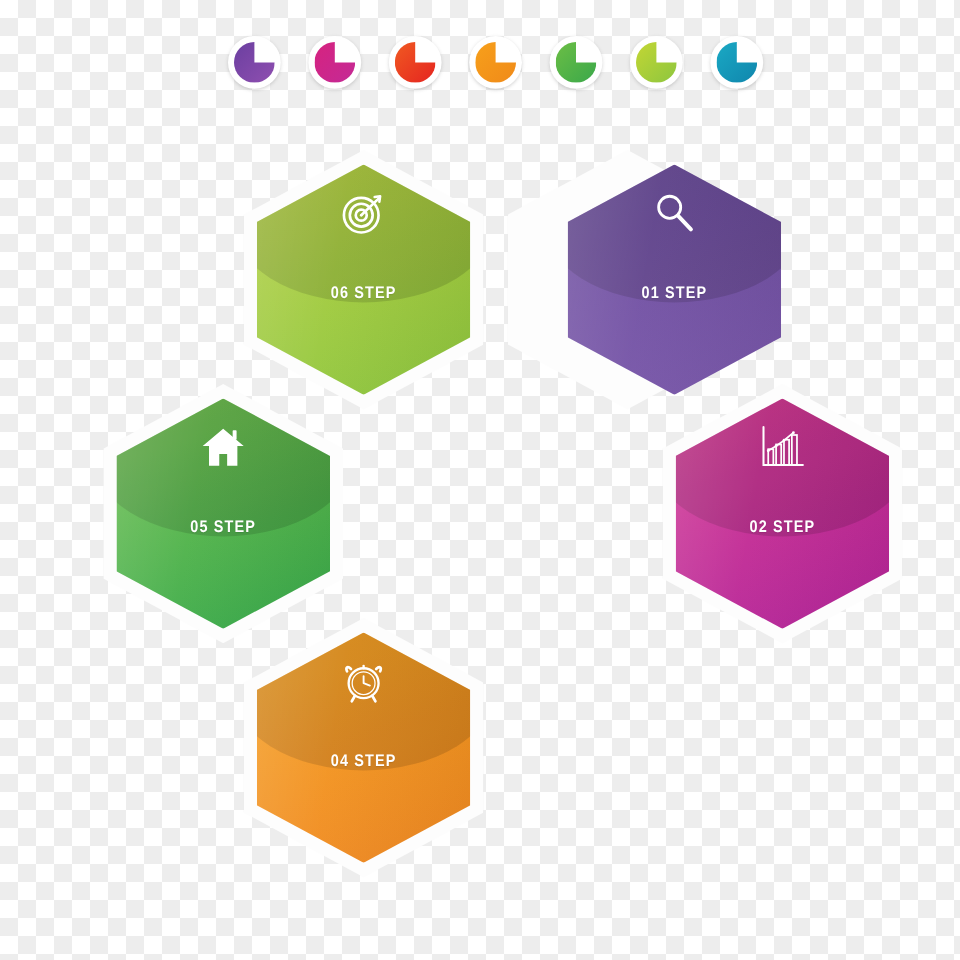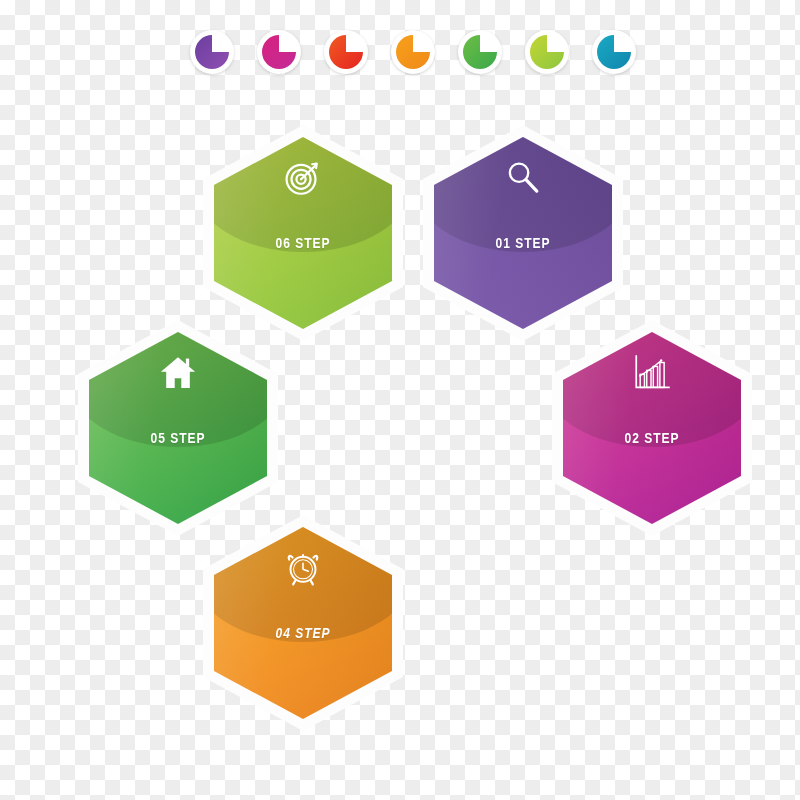--- a/index.html
+++ b/index.html
@@ -176,31 +176,31 @@
               <circle cx="29" cy="34" r="7"></circle>
       <circle cx="29" cy="34" r="1.6" fill="#ffffff" stroke="none"></circle>
       <path d="M29 34 L52 12" stroke-width="3.4" stroke-linecap="round"></path>
       <path d="M46 11 L53 10 L52 17" stroke-width="3.2" stroke-linejoin="round" stroke-linecap="round"></path>
     </svg></div>
           <div class="hex-label">06 STEP</div>
         </div>
       </div>
       <div class="hex-cell" style="left: 423px; top: 125px;">
         <div class="hex-plate"></div>
-        <div class="hex-face" style="background: linear-gradient(160deg, rgb(106, 74, 156) 0%, rgb(122, 88, 171) 100%);">
+        <div class="hex-face" style="background: linear-gradient(160deg, rgb(106, 74, 156) 0%, rgb(122, 88, 171) 100%); margin-left: 39px;">
           <div class="hex-band"></div>
           <div class="hex-sheen"></div>
           <div class="hex-icon"><svg viewBox="0 0 64 64" fill="none" stroke="#ffffff" stroke-width="3.6">
       <circle cx="26" cy="24" r="14"></circle>
       <path d="M36.5 34.5 L53 52" stroke-width="5" stroke-linecap="round"></path>
     </svg></div>
           <div class="hex-label">01 STEP</div>
         </div>
       </div>
-      <div class="hex-cell" style="left: 78px; top: 320px;">
+      <div class="hex-cell" style="left: 86px; top: 320px;">
         <div class="hex-plate"></div>
         <div class="hex-face" style="background: linear-gradient(160deg, rgb(112, 191, 74) 0%, rgb(54, 169, 75) 100%);">
           <div class="hex-band"></div>
           <div class="hex-sheen"></div>
           <div class="hex-icon"><svg viewBox="0 0 64 64" fill="#ffffff" stroke="none">
       <path d="M32 8 L58 30 L50 30 L50 55 L37 55 L37 40 L27 40 L27 55 L14 55 L14 30 L6 30 Z"></path>
       <rect x="44" y="10" width="5" height="12" rx="1"></rect>
       <circle cx="32" cy="27" r="7.5" fill="none" stroke="#ffffff" stroke-width="2.6"></circle>
       <path d="M32 19.5 L32 34.5 M24.5 27 L39.5 27" stroke="#ffffff" stroke-width="2.2"></path>
     </svg></div>
@@ -222,21 +222,21 @@
       <circle cx="14" cy="36" r="1.8" fill="#ffffff" stroke="none"></circle>
       <circle cx="24" cy="30" r="1.8" fill="#ffffff" stroke="none"></circle>
       <circle cx="34" cy="23" r="1.8" fill="#ffffff" stroke="none"></circle>
       <circle cx="46" cy="13" r="1.8" fill="#ffffff" stroke="none"></circle>
     </svg></div>
           <div class="hex-label">02 STEP</div>
         </div>
       </div>
       <div class="hex-cell" style="left: 203px; top: 515px;">
         <div class="hex-plate"></div>
-        <div class="hex-face" style="background: linear-gradient(160deg, rgb(246, 160, 28) 0%, rgb(239, 135, 34) 100%); font-style: italic;">
+        <div class="hex-face" style="background: linear-gradient(160deg, rgb(246, 160, 28) 0%, rgb(239, 135, 34) 100%);">
           <div class="hex-band"></div>
           <div class="hex-sheen"></div>
           <div class="hex-icon"><svg viewBox="0 0 64 64" fill="none" stroke="#ffffff" stroke-width="3">
       <circle cx="32" cy="34" r="19"></circle>
       <circle cx="32" cy="34" r="14.5" stroke-width="1.6"></circle>
       <path d="M32 34 L32 25 M32 34 L40 37" stroke-width="2.4" stroke-linecap="round"></path>
       <path d="M16 16 C11 11 9 15 11 19 M48 16 C53 11 55 15 53 19" stroke-width="3.4" stroke-linecap="round"></path>
       <path d="M21 50 L17 57 M43 50 L47 57" stroke-width="3.4" stroke-linecap="round"></path>
       <path d="M32 12 L32 15" stroke-width="3" stroke-linecap="round"></path>
     </svg></div>

